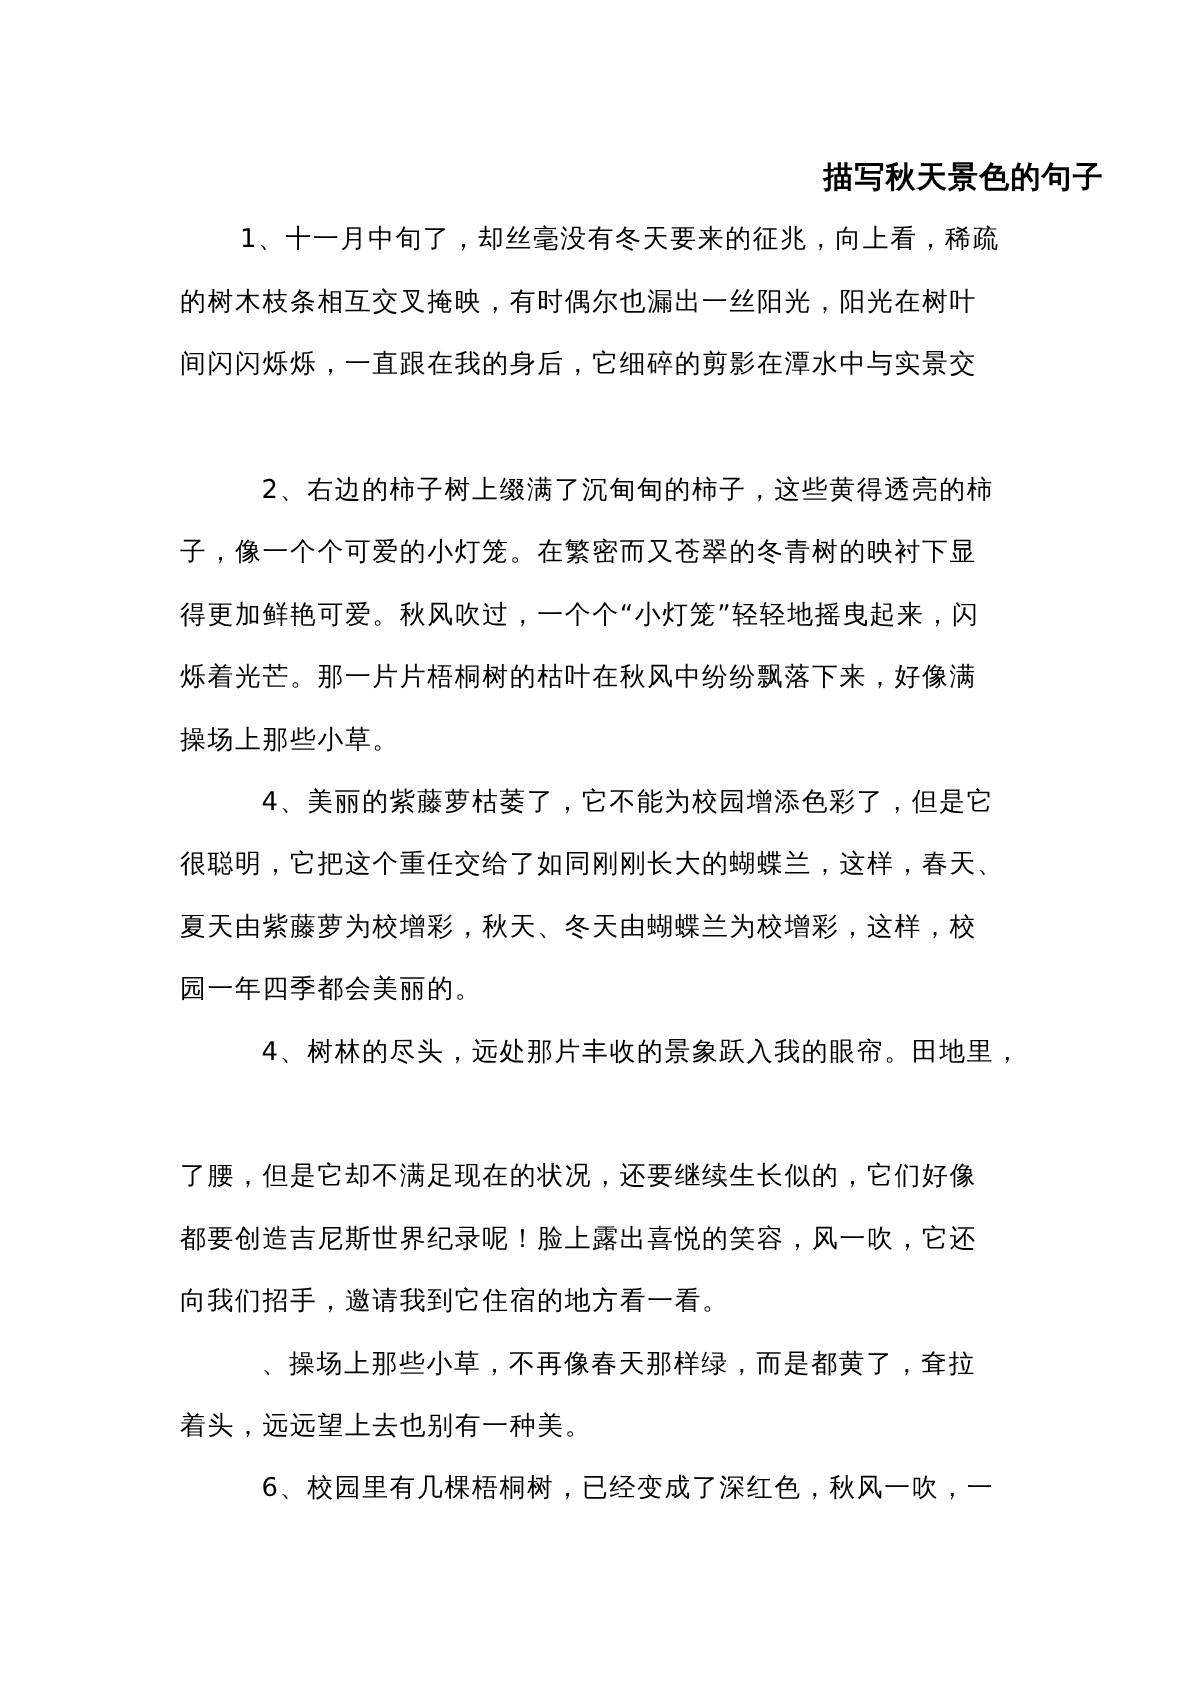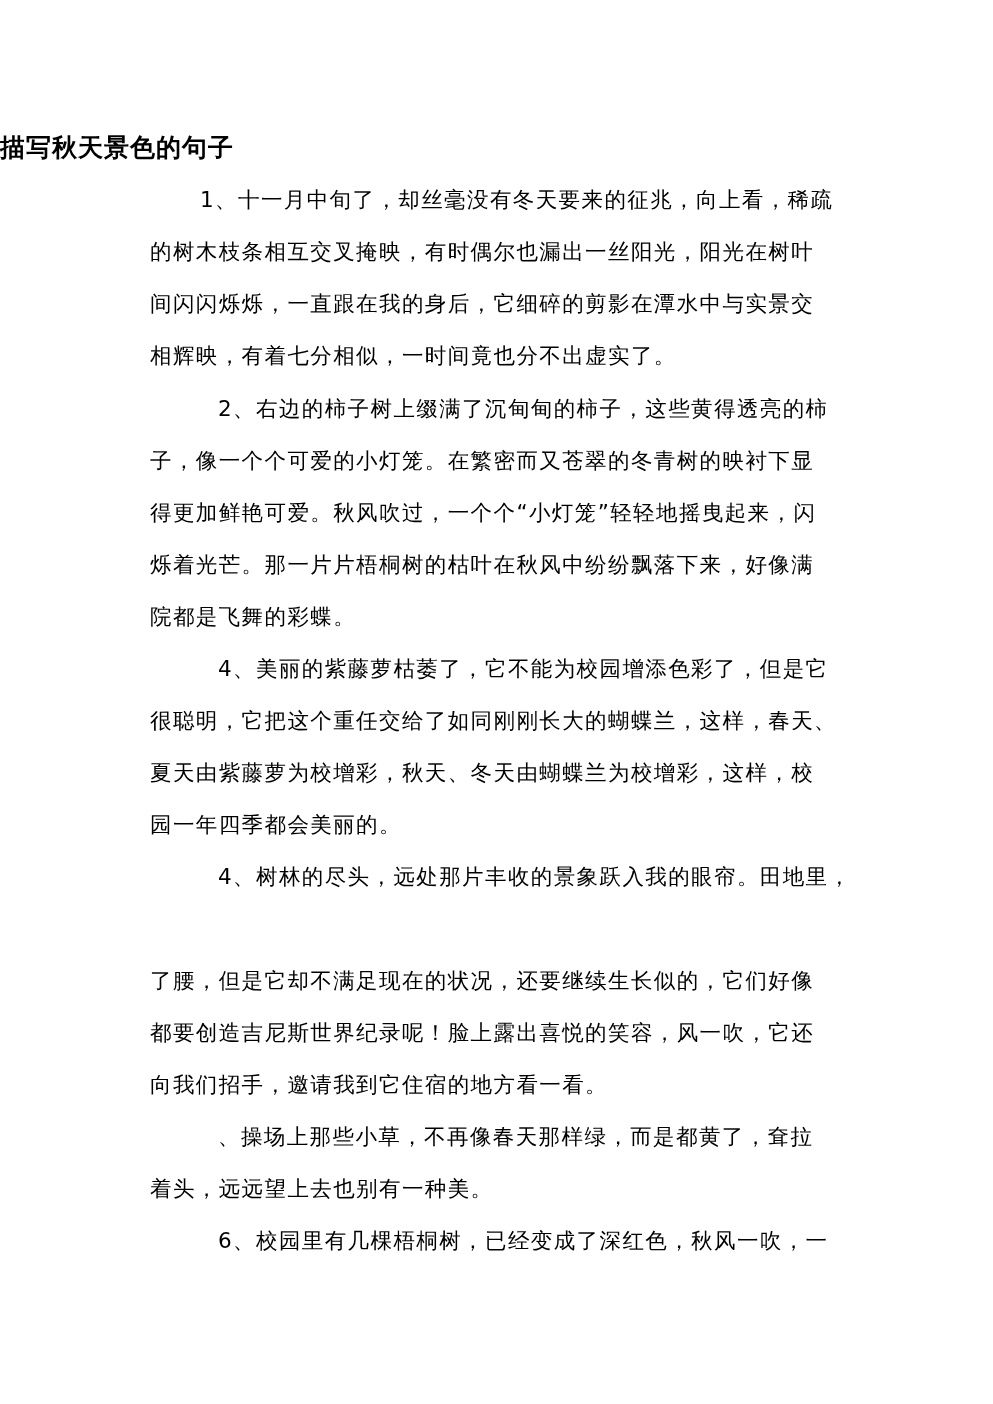--- a/index.html
+++ b/index.html
@@ -21,21 +21,21 @@
       top: 0;
       width: 993px;
       height: 1404px;
       background: #ffffff;
     }
     .title {
       position: absolute;
       left: 0;
       top: 128px;
       width: 920px;
-      text-align: left;
+      text-align: right;
       font-family: "DejaVu Sans", "Liberation Sans", sans-serif;
       font-weight: bold;
       font-size: 25px;
       line-height: 40px;
       letter-spacing: 1px;
     }
     .line {
       position: absolute;
       left: 150px;
       white-space: nowrap;
@@ -53,27 +53,26 @@
   </style>
 </head>
 <body>
 
 <div class="page">
   <div class="title">描写秋天景色的句子</div>
 
   <div class="line indent" style="top:185px">1、十一月中旬了，却丝毫没有冬天要来的征兆，向上看，稀疏</div>
   <div class="line" style="top:289px">间闪闪烁烁，一直跟在我的身后，它细碎的剪影在潭水中与实景交</div>
   <div class="line" style="top:237px">的树木枝条相互交叉掩映，有时偶尔也漏出一丝阳光，阳光在树叶</div>
-  <div class="line" style="top:341px">相辉映，有着七分相似，一时间竟也分不出虚实了。</div>
 
   <div class="line indent2" style="top:394px">2、右边的柿子树上缀满了沉甸甸的柿子，这些黄得透亮的柿</div>
   <div class="line" style="top:446px">子，像一个个可爱的小灯笼。在繁密而又苍翠的冬青树的映衬下显</div>
   <div class="line" style="top:498px">得更加鲜艳可爱。秋风吹过，一个个“小灯笼”轻轻地摇曳起来，闪</div>
   <div class="line" style="top:550px">烁着光芒。那一片片梧桐树的枯叶在秋风中纷纷飘落下来，好像满</div>
-  <div class="line" style="top:602px">院都是飞舞的彩蝶。</div>
+  <div class="line" style="top:602px">操场上那些小草。</div>
 
   <div class="line indent2" style="top:654px">4、美丽的紫藤萝枯萎了，它不能为校园增添色彩了，但是它</div>
   <div class="line" style="top:706px">很聪明，它把这个重任交给了如同刚刚长大的蝴蝶兰，这样，春天、</div>
   <div class="line" style="top:758px">夏天由紫藤萝为校增彩，秋天、冬天由蝴蝶兰为校增彩，这样，校</div>
   <div class="line" style="top:810px">园一年四季都会美丽的。</div>
 
   <div class="line indent2" style="top:862px">4、树林的尽头，远处那片丰收的景象跃入我的眼帘。田地里，</div>
   <div class="line" style="top:966px">了腰，但是它却不满足现在的状况，还要继续生长似的，它们好像</div>
   <div class="line" style="top:1018px">都要创造吉尼斯世界纪录呢！脸上露出喜悦的笑容，风一吹，它还</div>
   <div class="line" style="top:1070px">向我们招手，邀请我到它住宿的地方看一看。</div>

